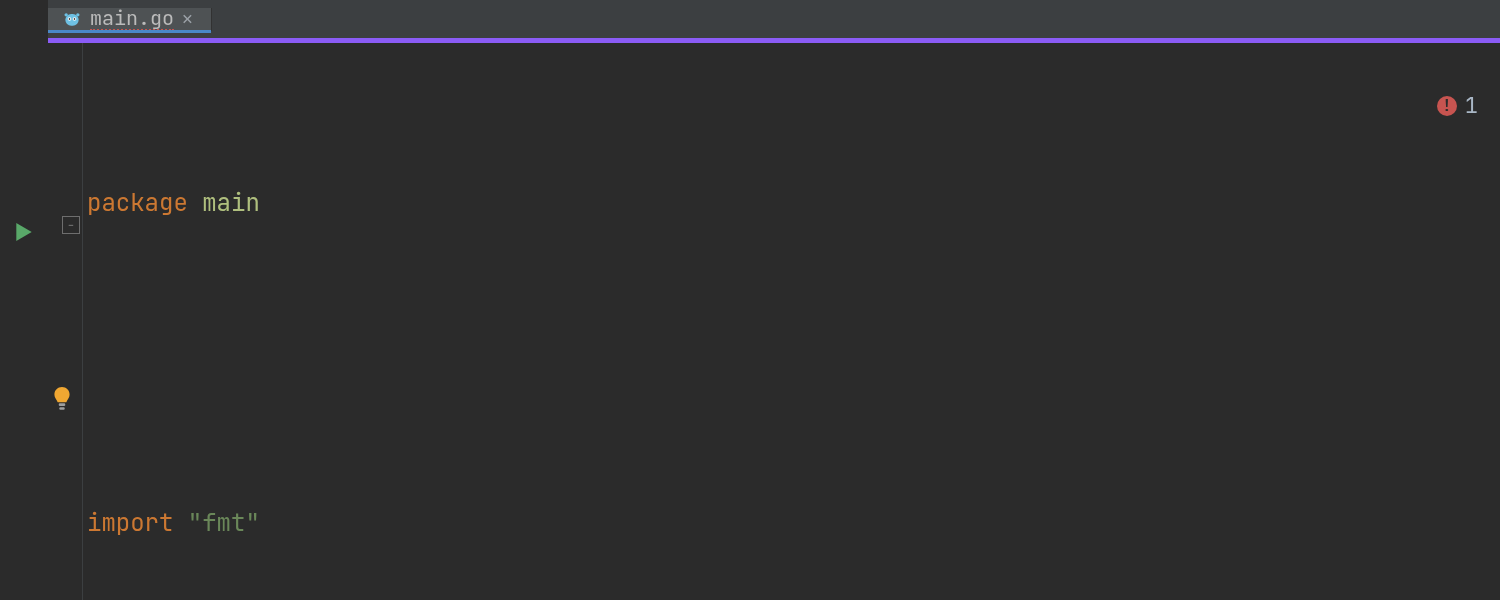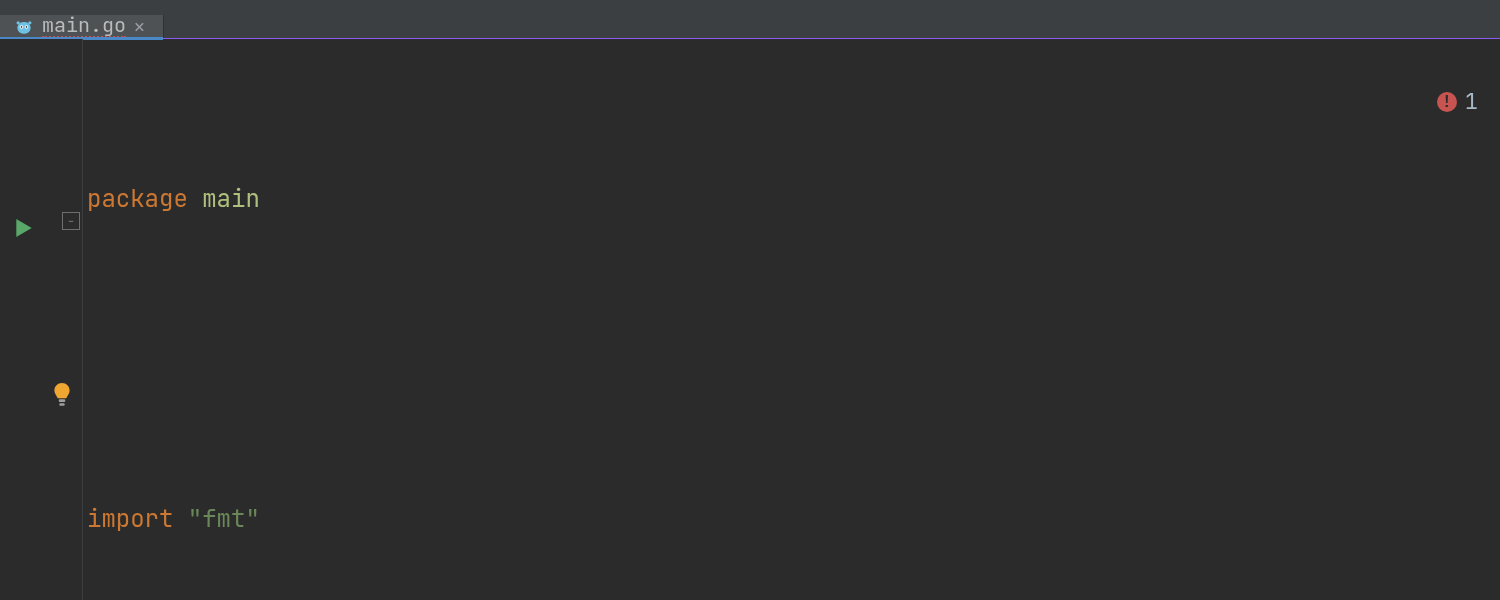--- a/index.html
+++ b/index.html
@@ -12,22 +12,23 @@
     font-size: 22px;
     color: #a9b7c6;
     overflow: hidden;
   }
 
   
   .tab-bar {
     height: 38px;
     background: #3c3f41;
     display: flex;
-    align-items: flex-end;
-    border-bottom: 1px solid #8b5cf6;
+    align-items: center;
+    border-bottom: 5px solid #8b5cf6;
+    margin-left: 48px;
   }
   .tab {
     display: flex;
     align-items: center;
     gap: 8px;
     padding: 0 18px 0 14px;
     background: #4e5254;
     color: #bbbbbb;
     font-size: 20px;
     border-right: 1px solid #323232;

